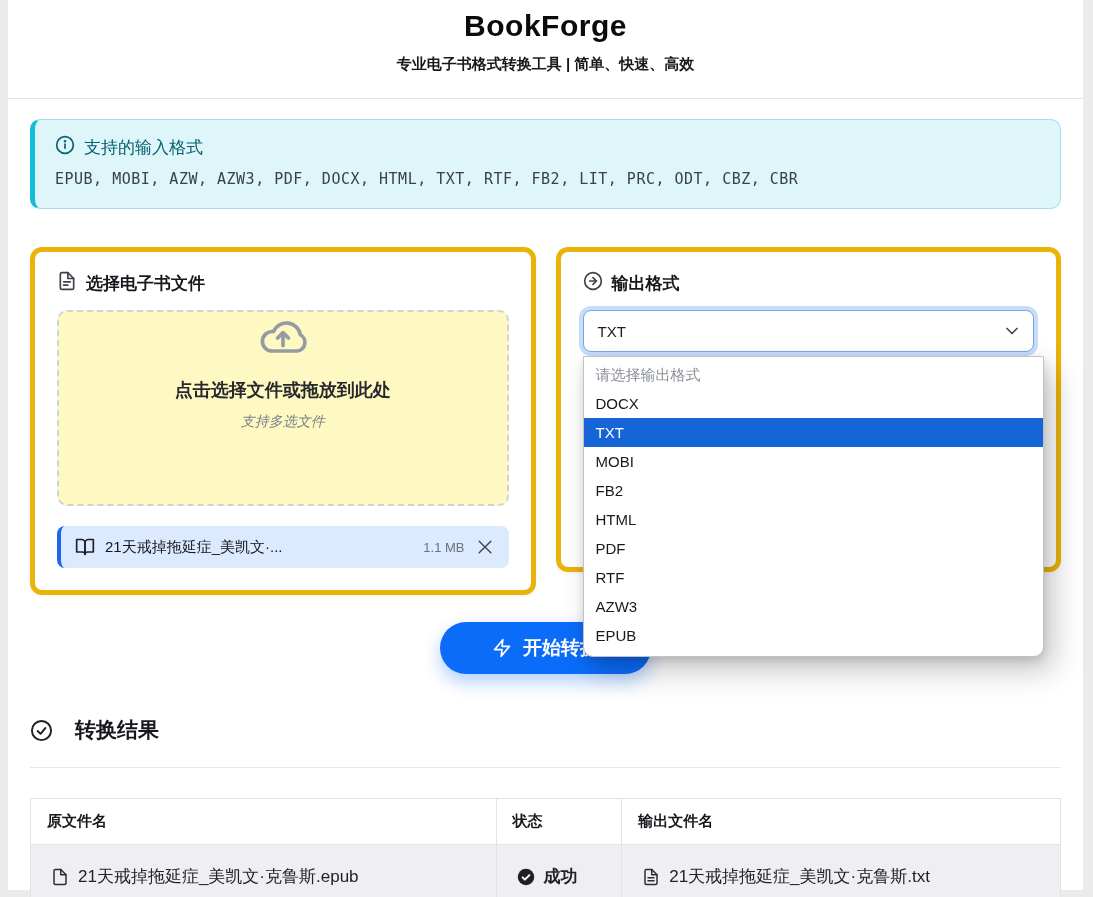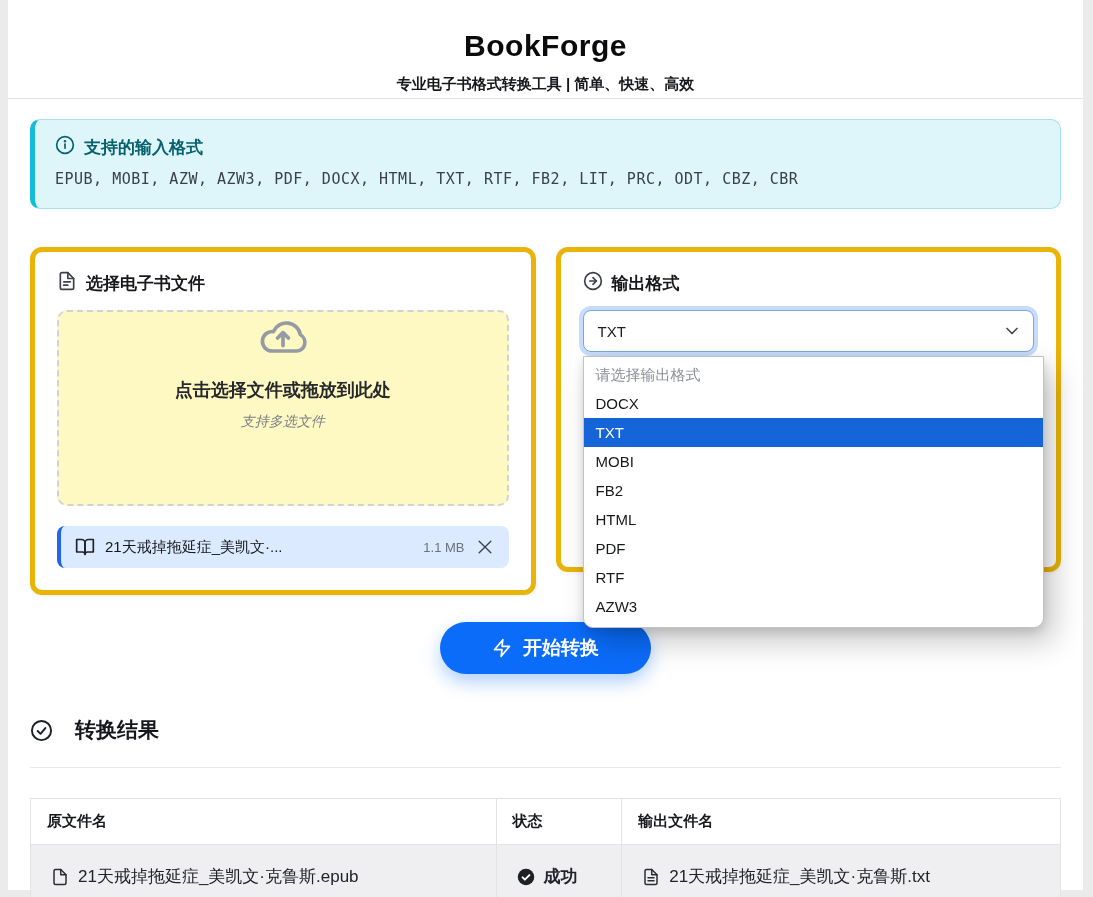--- a/index.html
+++ b/index.html
@@ -2,30 +2,30 @@
 <html><head>
 <meta charset="utf-8">
 <style>
   * { margin:0; padding:0; box-sizing:border-box; }
   html,body { width:1093px; height:897px; overflow:hidden; }
   body { background:#ebebeb; font-family:"Liberation Sans","DejaVu Sans",sans-serif; }
   .page { position:absolute; left:8px; right:10px; top:0; bottom:7px; background:#fff; }
 
   
   .header { height:99px; border-bottom:1px solid #e2e2e2; text-align:center; padding-top:9px; }
-  .app-title { font-size:30px; font-weight:800; color:#0b0b0d; letter-spacing:.5px;margin-top:20px; }
+  .app-title { font-size:30px; font-weight:800; color:#0b0b0d; letter-spacing:.5px; }
   .app-subtitle { margin-top:12px; font-size:15px; font-weight:700; color:#17181c; }
 
   .content { padding:20px 22px 0; }
 
   
   .banner { background:#def5fa; border:1px solid #a5dff0; border-left:5px solid #15bcd9;
             border-radius:10px; padding:15px 20px 20px; }
   .banner-title { display:flex; align-items:center; gap:9px; color:#07616f;
-                  font-weight:700; font-size:17px;text-align:center; }
+                  font-weight:400; font-size:17px;text-align:center; }
   .banner-title svg { width:20px; height:20px; }
   .banner-formats { margin-top:10px; font-family:"DejaVu Sans Mono","Liberation Mono",monospace;
                     font-size:15px; color:#3a4148; letter-spacing:.5px; }
 
   
   .cards { display:flex; gap:20px; margin-top:38px; align-items:flex-start; }
   .card { flex:1; background:#fff; border:5px solid #eab308; border-radius:12px;
           box-shadow:0 1px 4px rgba(0,0,0,.06); padding:19px 22px 22px; }
   .card-title { display:flex; align-items:center; gap:9px; font-weight:700;
                 font-size:17px; color:#17181c; }
@@ -179,20 +179,21 @@
         <div class="listbox">
             <div class="opt placeholder">请选择输出格式</div>
             <div class="opt">DOCX</div>
             <div class="opt sel">TXT</div>
             <div class="opt">MOBI</div>
             <div class="opt">FB2</div>
             <div class="opt">HTML</div>
             <div class="opt">PDF</div>
             <div class="opt">RTF</div>
             <div class="opt">AZW3</div>
+            <div class="opt">EPUB</div>
           </div>
       </div>
     </div>
 
     <div class="convert-row">
       <button class="convert-btn">
         <svg viewBox="0 0 24 24" fill="none" stroke="currentColor" stroke-width="2" stroke-linecap="round" stroke-linejoin="round">
             <polygon points="13 2 3 14 12 14 11 22 21 10 12 10"></polygon>
           </svg>
         <span>开始转换</span>

